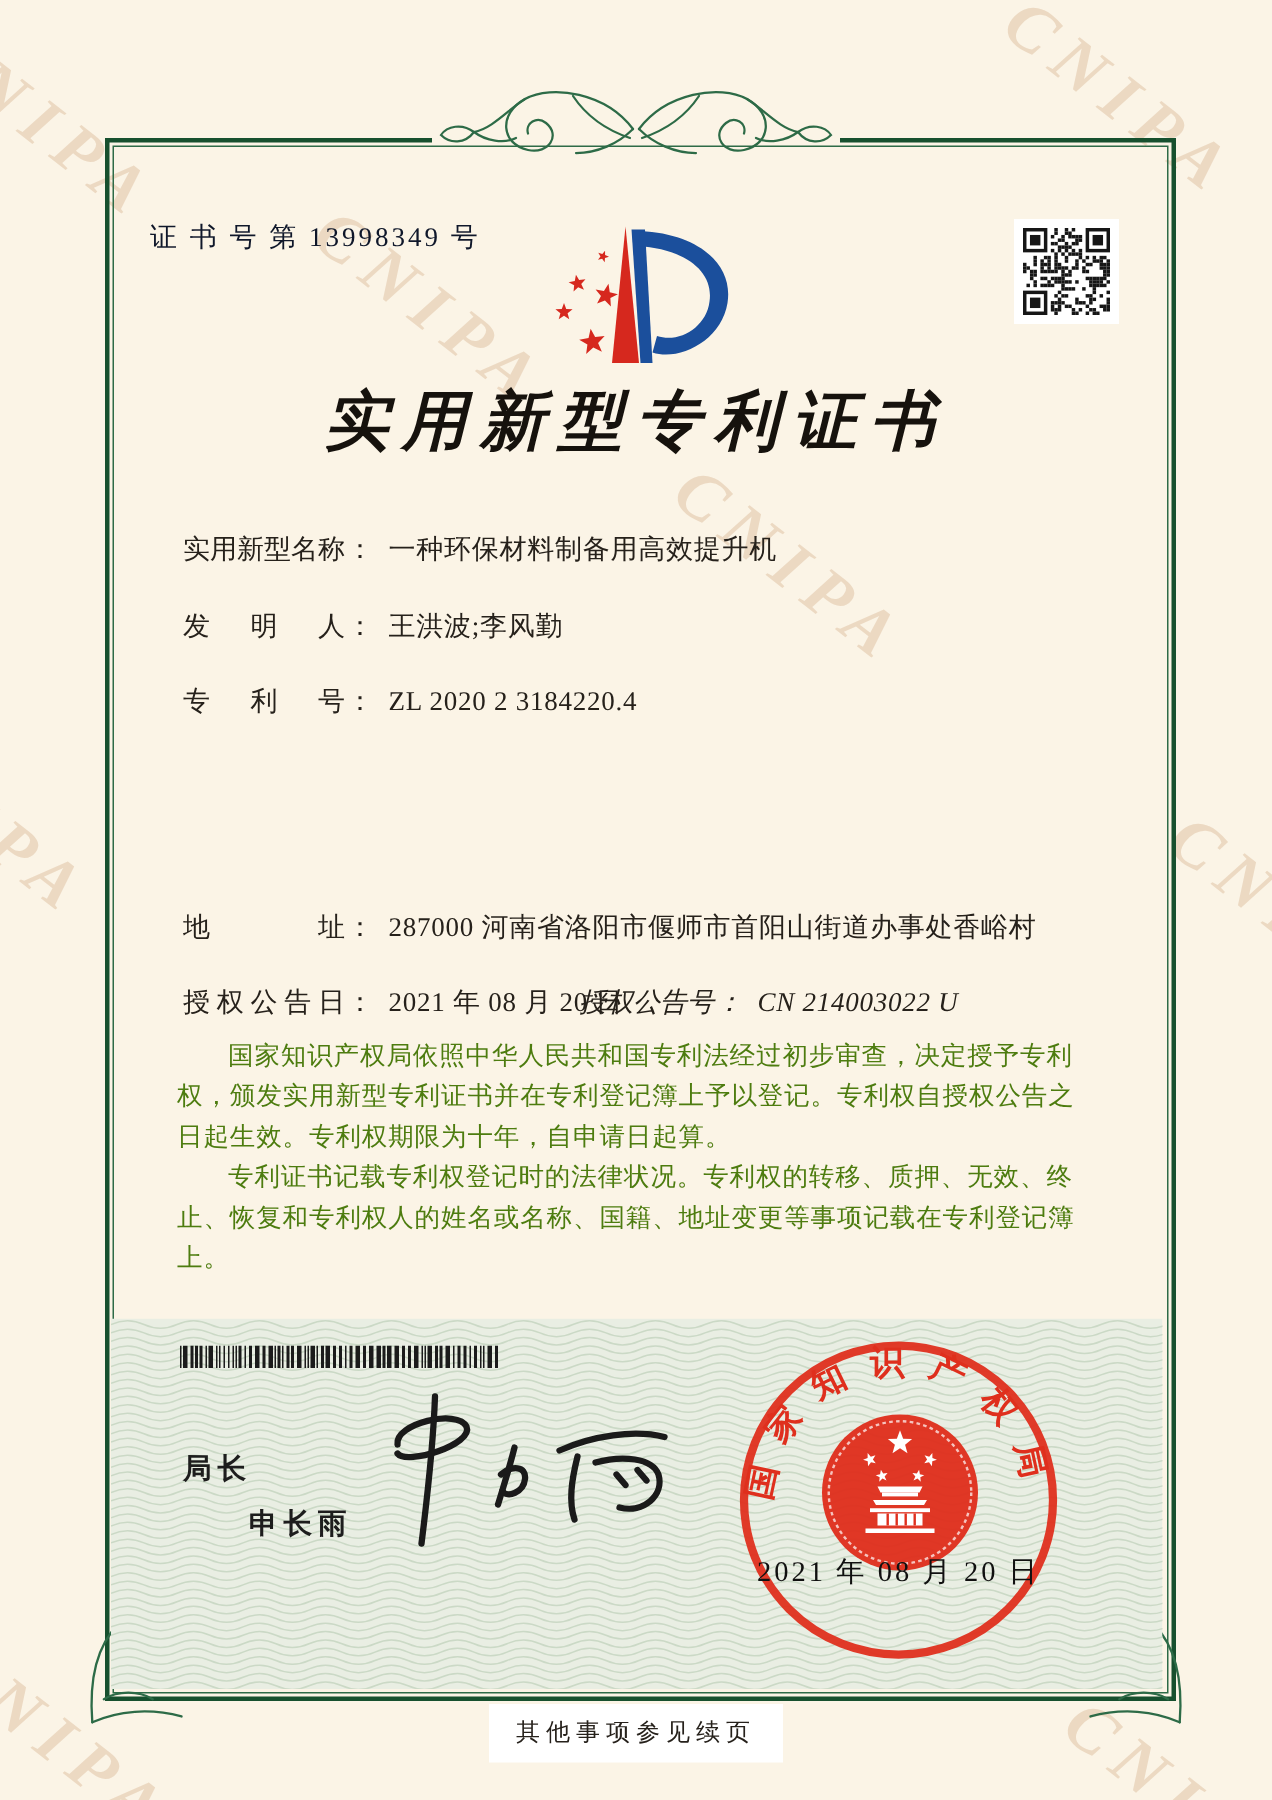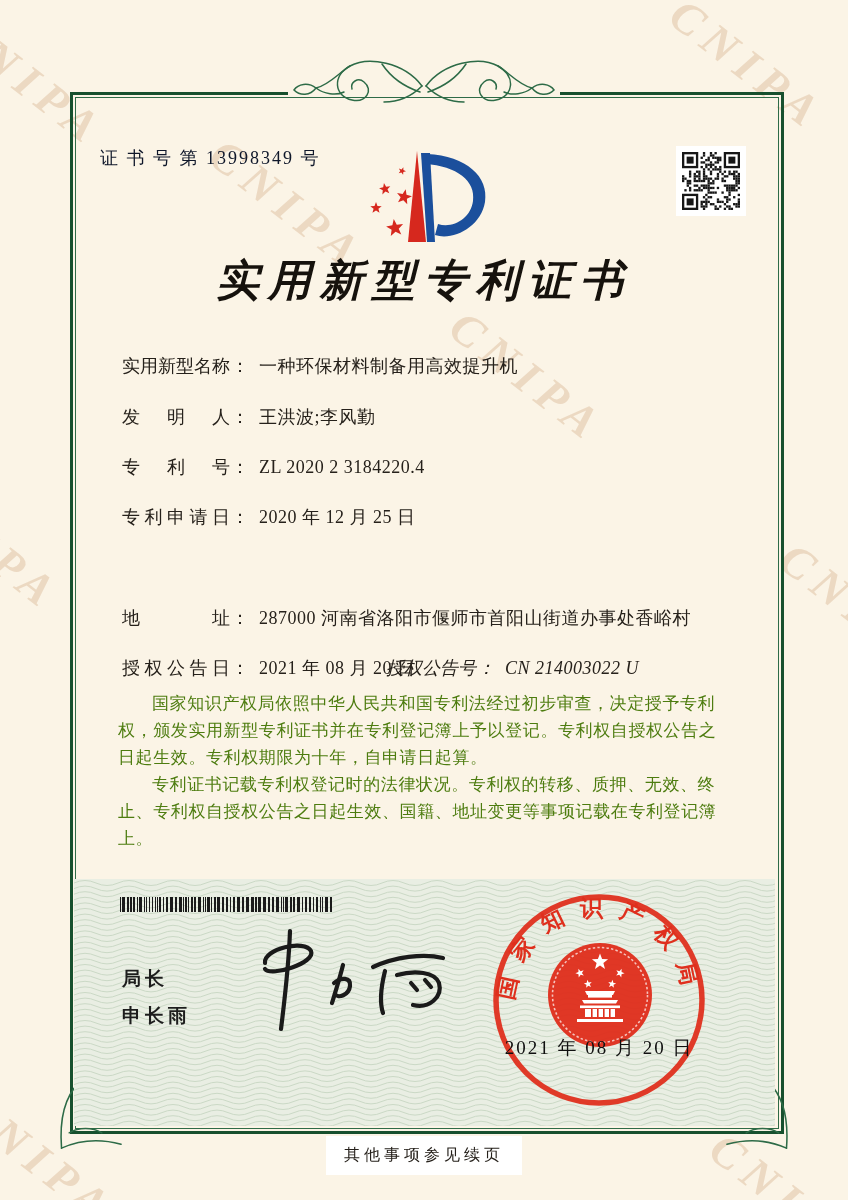--- a/index.html
+++ b/index.html
@@ -36,21 +36,21 @@
   
   .body-text{position:absolute;left:118px;top:690px;width:614px;font-size:17px;
              line-height:27px;letter-spacing:0.6px;color:#4d7c0f;}
   .body-text p{margin:0;text-indent:2em;}
   
   .waveband{position:absolute;left:74px;top:879px;width:701px;height:247px;}
   .barcode{position:absolute;left:120px;top:897px;width:217px;height:15px;}
   .officer{position:absolute;left:122px;font-family:Liberation Sans, sans-serif;
            font-weight:bold;font-size:19px;letter-spacing:4px;color:#1d1d1d;}
   .officer.t1{top:966px;}
-  .officer.t2{top:1003px;}
+  .officer.t2{top:1003px;margin-left:44px;}
   .sig{position:absolute;left:235px;top:925px;width:215px;height:115px;}
   .seal{position:absolute;left:488px;top:888px;width:222px;height:222px;}
   .page-num{position:absolute;left:70px;top:1092px;width:708px;text-align:center;
             font-size:15px;letter-spacing:2px;color:#2b2520;}
   .note{position:absolute;left:424px;top:1136px;transform:translateX(-50%);
         background:#ffffff;padding:9px 18px;font-size:16px;letter-spacing:4px;color:#26211b;
         white-space:nowrap;}
 </style>
 </head>
 <body>
@@ -327,36 +327,33 @@
 
   <div class="frow" style="top:354px">
     <span class="flabel">实用新型名称</span><span class="fcolon">：</span><span class="fvalue">一种环保材料制备用高效提升机</span>
   </div>
   <div class="frow" style="top:405px">
     <span class="flabel">发明人</span><span class="fcolon">：</span><span class="fvalue">王洪波;李风勤</span>
   </div>
   <div class="frow" style="top:455px">
     <span class="flabel">专利号</span><span class="fcolon">：</span><span class="fvalue">ZL 2020 2 3184220.4</span>
   </div>
-  <div class="frow" style="top:505px">
-    <span class="flabel">专利申请日</span><span class="fcolon">：</span><span class="fvalue">2020 年 12 月 25 日</span>
-  </div>
   <div class="frow" style="top:606px">
     <span class="flabel">地址</span><span class="fcolon">：</span><span class="fvalue">287000 河南省洛阳市偃师市首阳山街道办事处香峪村</span>
   </div>
   <div class="frow" style="top:656px">
     <span class="flabel">授权公告日</span><span class="fcolon">：</span><span class="fvalue">2021 年 08 月 20 日</span>
     <span class="pair2">
       <span>授权公告号</span><span class="fcolon">：</span><span class="fvalue">CN 214003022 U</span>
     </span>
   </div>
 
   <div class="body-text">
     <p>国家知识产权局依照中华人民共和国专利法经过初步审查，决定授予专利权，颁发实用新型专利证书并在专利登记簿上予以登记。专利权自授权公告之日起生效。专利权期限为十年，自申请日起算。</p>
-    <p>专利证书记载专利权登记时的法律状况。专利权的转移、质押、无效、终止、专利权自授权公告之日起生效、国籍、地址变更等事项记载在专利登记簿上。</p>
+    <p>专利证书记载专利权登记时的法律状况。专利权的转移、质押、无效、终止、恢复和专利权人的姓名或名称、国籍、地址变更等事项记载在专利登记簿上。</p>
   </div>
 
   <svg class="waveband" id="waveband" viewBox="0 0 701 247">
     <rect x="0" y="0" width="701" height="247" fill="#e9eee3"></rect>
   <path d="M0,4.0 q 11 -5 22 0 q 11 5 22 0 q 11 -5 22 0 q 11 5 22 0 q 11 -5 22 0 q 11 5 22 0 q 11 -5 22 0 q 11 5 22 0 q 11 -5 22 0 q 11 5 22 0 q 11 -5 22 0 q 11 5 22 0 q 11 -5 22 0 q 11 5 22 0 q 11 -5 22 0 q 11 5 22 0 q 11 -5 22 0 q 11 5 22 0 q 11 -5 22 0 q 11 5 22 0 q 11 -5 22 0 q 11 5 22 0 q 11 -5 22 0 q 11 5 22 0 q 11 -5 22 0 q 11 5 22 0 q 11 -5 22 0 q 11 5 22 0 q 11 -5 22 0 q 11 5 22 0 q 11 -5 22 0 q 11 5 22 0" fill="none" stroke="#cbd9c6" stroke-width="1"></path>
       <path d="M0,9.6 q 11 -5 22 0 q 11 5 22 0 q 11 -5 22 0 q 11 5 22 0 q 11 -5 22 0 q 11 5 22 0 q 11 -5 22 0 q 11 5 22 0 q 11 -5 22 0 q 11 5 22 0 q 11 -5 22 0 q 11 5 22 0 q 11 -5 22 0 q 11 5 22 0 q 11 -5 22 0 q 11 5 22 0 q 11 -5 22 0 q 11 5 22 0 q 11 -5 22 0 q 11 5 22 0 q 11 -5 22 0 q 11 5 22 0 q 11 -5 22 0 q 11 5 22 0 q 11 -5 22 0 q 11 5 22 0 q 11 -5 22 0 q 11 5 22 0 q 11 -5 22 0 q 11 5 22 0 q 11 -5 22 0 q 11 5 22 0" fill="none" stroke="#cbd9c6" stroke-width="1"></path>
       <path d="M0,15.2 q 11 -5 22 0 q 11 5 22 0 q 11 -5 22 0 q 11 5 22 0 q 11 -5 22 0 q 11 5 22 0 q 11 -5 22 0 q 11 5 22 0 q 11 -5 22 0 q 11 5 22 0 q 11 -5 22 0 q 11 5 22 0 q 11 -5 22 0 q 11 5 22 0 q 11 -5 22 0 q 11 5 22 0 q 11 -5 22 0 q 11 5 22 0 q 11 -5 22 0 q 11 5 22 0 q 11 -5 22 0 q 11 5 22 0 q 11 -5 22 0 q 11 5 22 0 q 11 -5 22 0 q 11 5 22 0 q 11 -5 22 0 q 11 5 22 0 q 11 -5 22 0 q 11 5 22 0 q 11 -5 22 0 q 11 5 22 0" fill="none" stroke="#cbd9c6" stroke-width="1"></path>
       <path d="M0,20.8 q 11 -5 22 0 q 11 5 22 0 q 11 -5 22 0 q 11 5 22 0 q 11 -5 22 0 q 11 5 22 0 q 11 -5 22 0 q 11 5 22 0 q 11 -5 22 0 q 11 5 22 0 q 11 -5 22 0 q 11 5 22 0 q 11 -5 22 0 q 11 5 22 0 q 11 -5 22 0 q 11 5 22 0 q 11 -5 22 0 q 11 5 22 0 q 11 -5 22 0 q 11 5 22 0 q 11 -5 22 0 q 11 5 22 0 q 11 -5 22 0 q 11 5 22 0 q 11 -5 22 0 q 11 5 22 0 q 11 -5 22 0 q 11 5 22 0 q 11 -5 22 0 q 11 5 22 0 q 11 -5 22 0 q 11 5 22 0" fill="none" stroke="#cbd9c6" stroke-width="1"></path>
       <path d="M0,26.4 q 11 -5 22 0 q 11 5 22 0 q 11 -5 22 0 q 11 5 22 0 q 11 -5 22 0 q 11 5 22 0 q 11 -5 22 0 q 11 5 22 0 q 11 -5 22 0 q 11 5 22 0 q 11 -5 22 0 q 11 5 22 0 q 11 -5 22 0 q 11 5 22 0 q 11 -5 22 0 q 11 5 22 0 q 11 -5 22 0 q 11 5 22 0 q 11 -5 22 0 q 11 5 22 0 q 11 -5 22 0 q 11 5 22 0 q 11 -5 22 0 q 11 5 22 0 q 11 -5 22 0 q 11 5 22 0 q 11 -5 22 0 q 11 5 22 0 q 11 -5 22 0 q 11 5 22 0 q 11 -5 22 0 q 11 5 22 0" fill="none" stroke="#cbd9c6" stroke-width="1"></path>
       <path d="M0,32.0 q 11 -5 22 0 q 11 5 22 0 q 11 -5 22 0 q 11 5 22 0 q 11 -5 22 0 q 11 5 22 0 q 11 -5 22 0 q 11 5 22 0 q 11 -5 22 0 q 11 5 22 0 q 11 -5 22 0 q 11 5 22 0 q 11 -5 22 0 q 11 5 22 0 q 11 -5 22 0 q 11 5 22 0 q 11 -5 22 0 q 11 5 22 0 q 11 -5 22 0 q 11 5 22 0 q 11 -5 22 0 q 11 5 22 0 q 11 -5 22 0 q 11 5 22 0 q 11 -5 22 0 q 11 5 22 0 q 11 -5 22 0 q 11 5 22 0 q 11 -5 22 0 q 11 5 22 0 q 11 -5 22 0 q 11 5 22 0" fill="none" stroke="#cbd9c6" stroke-width="1"></path>

